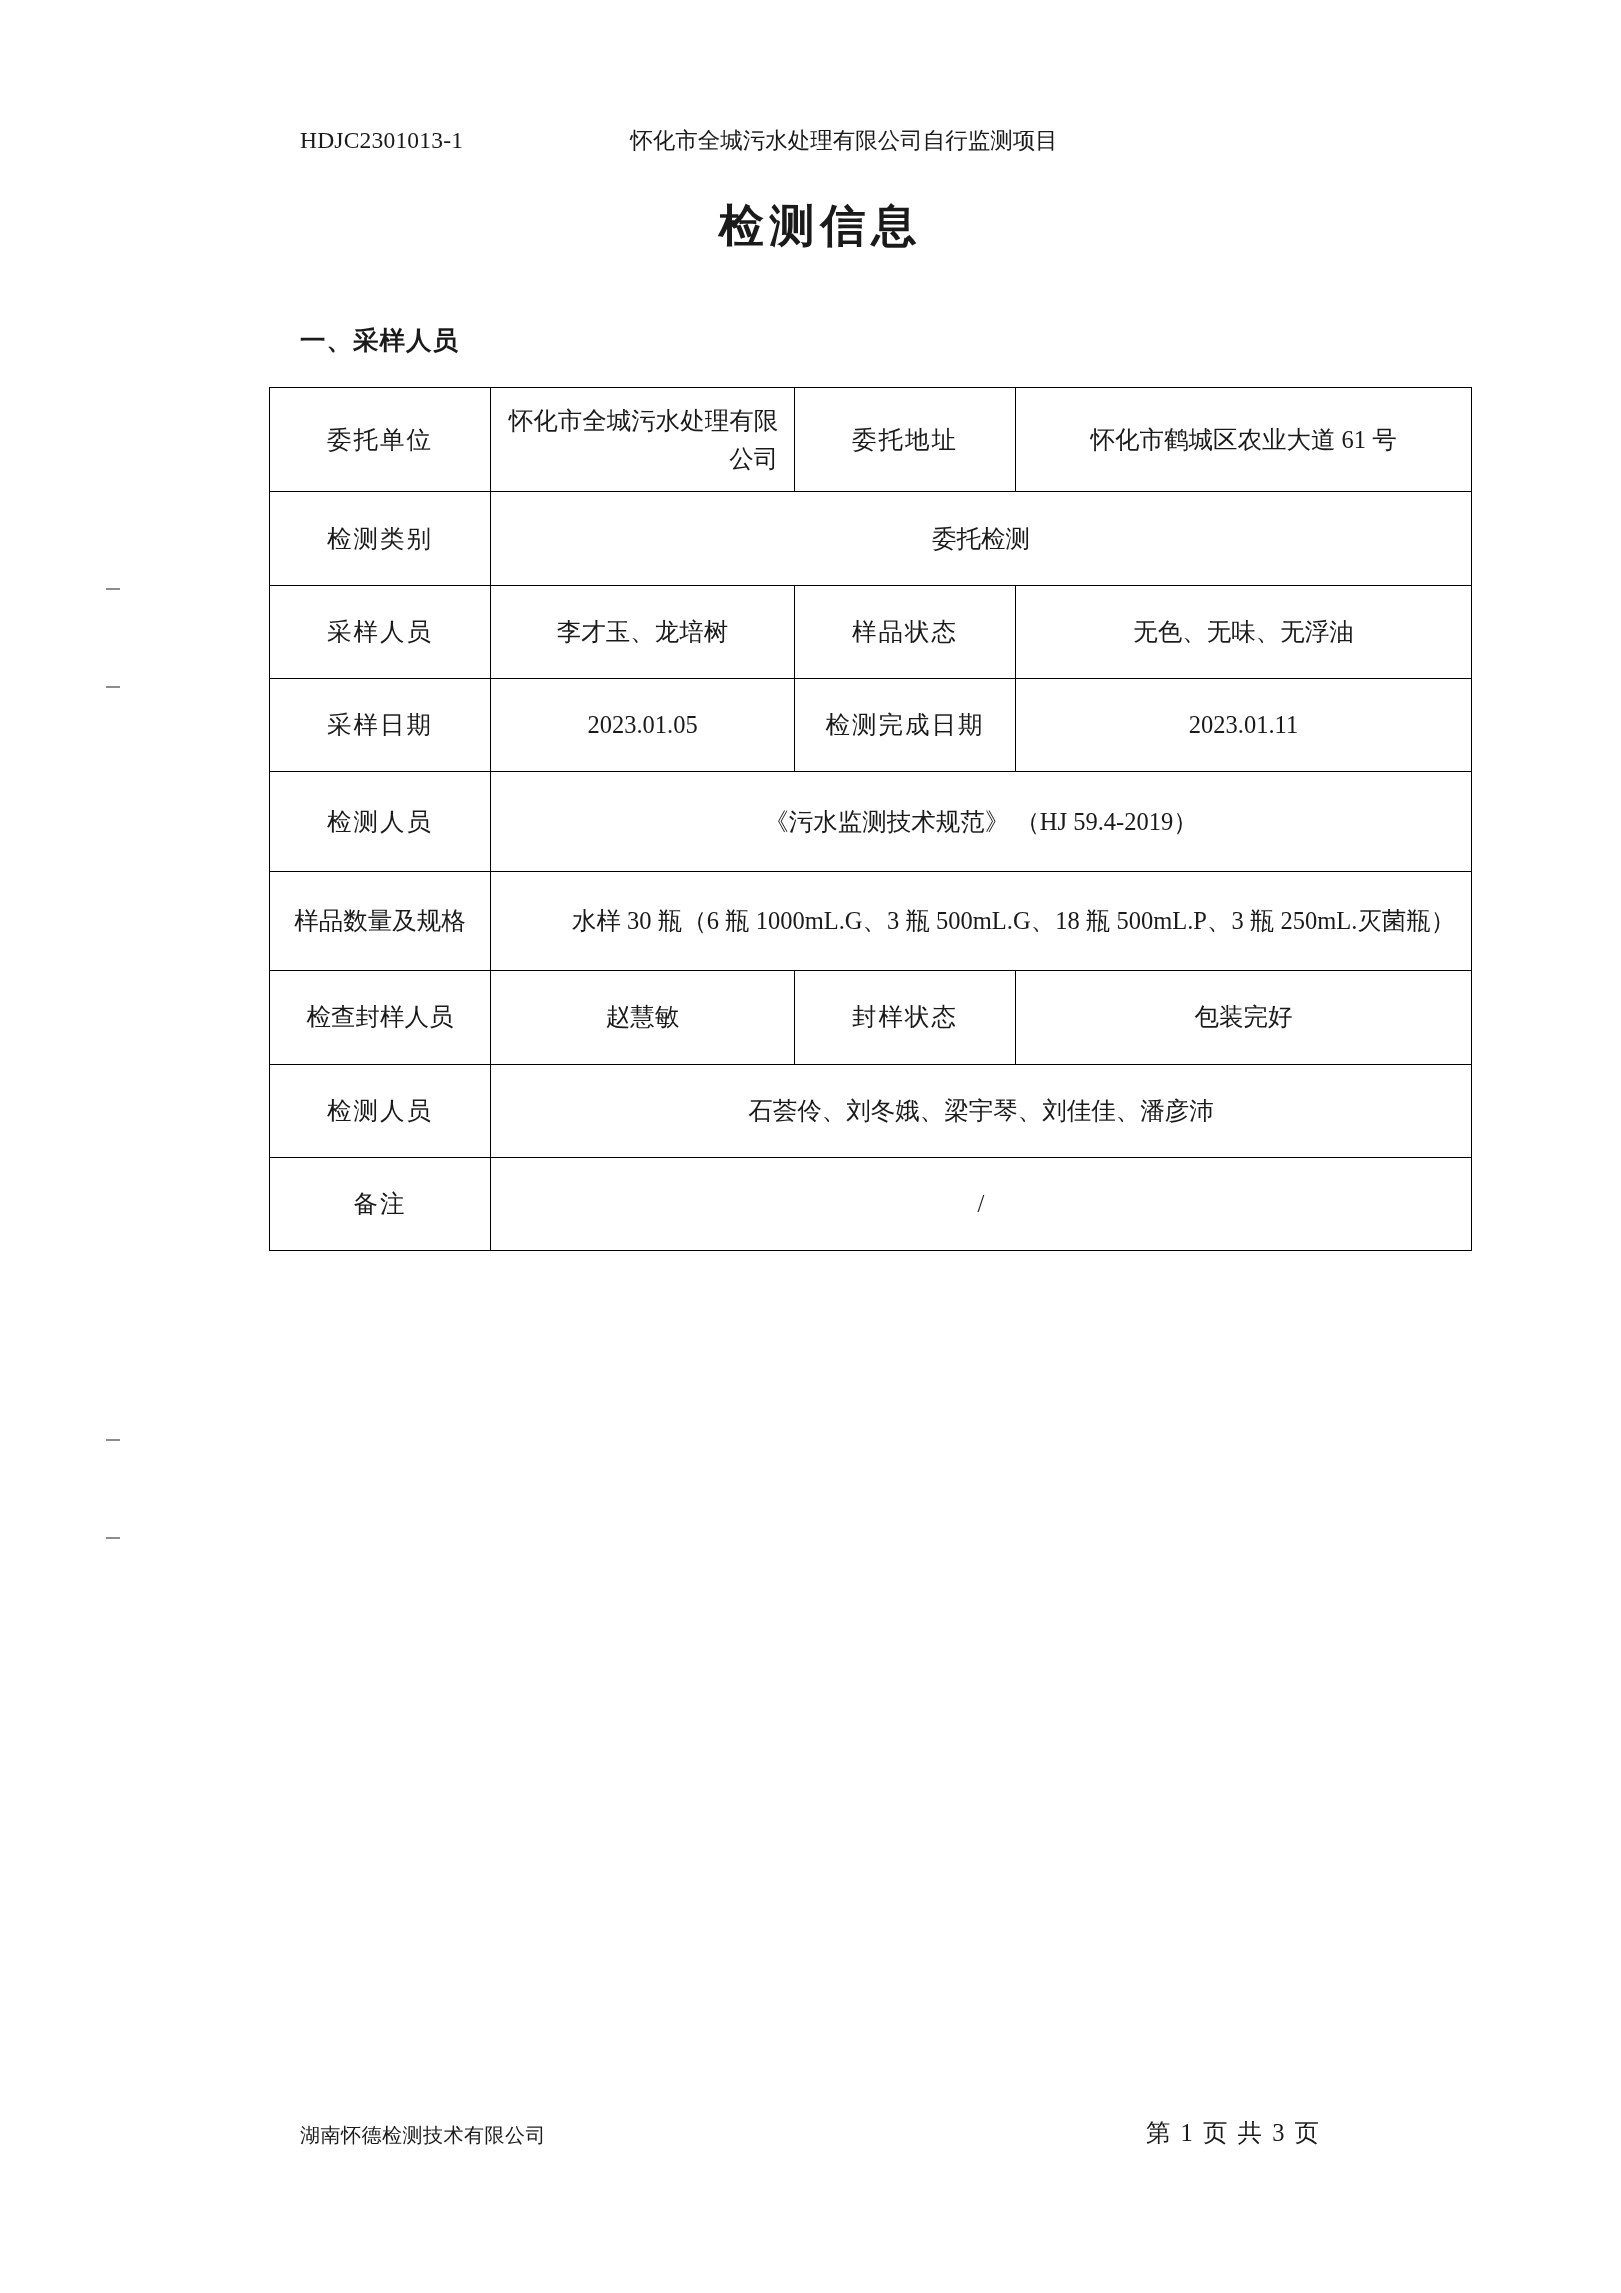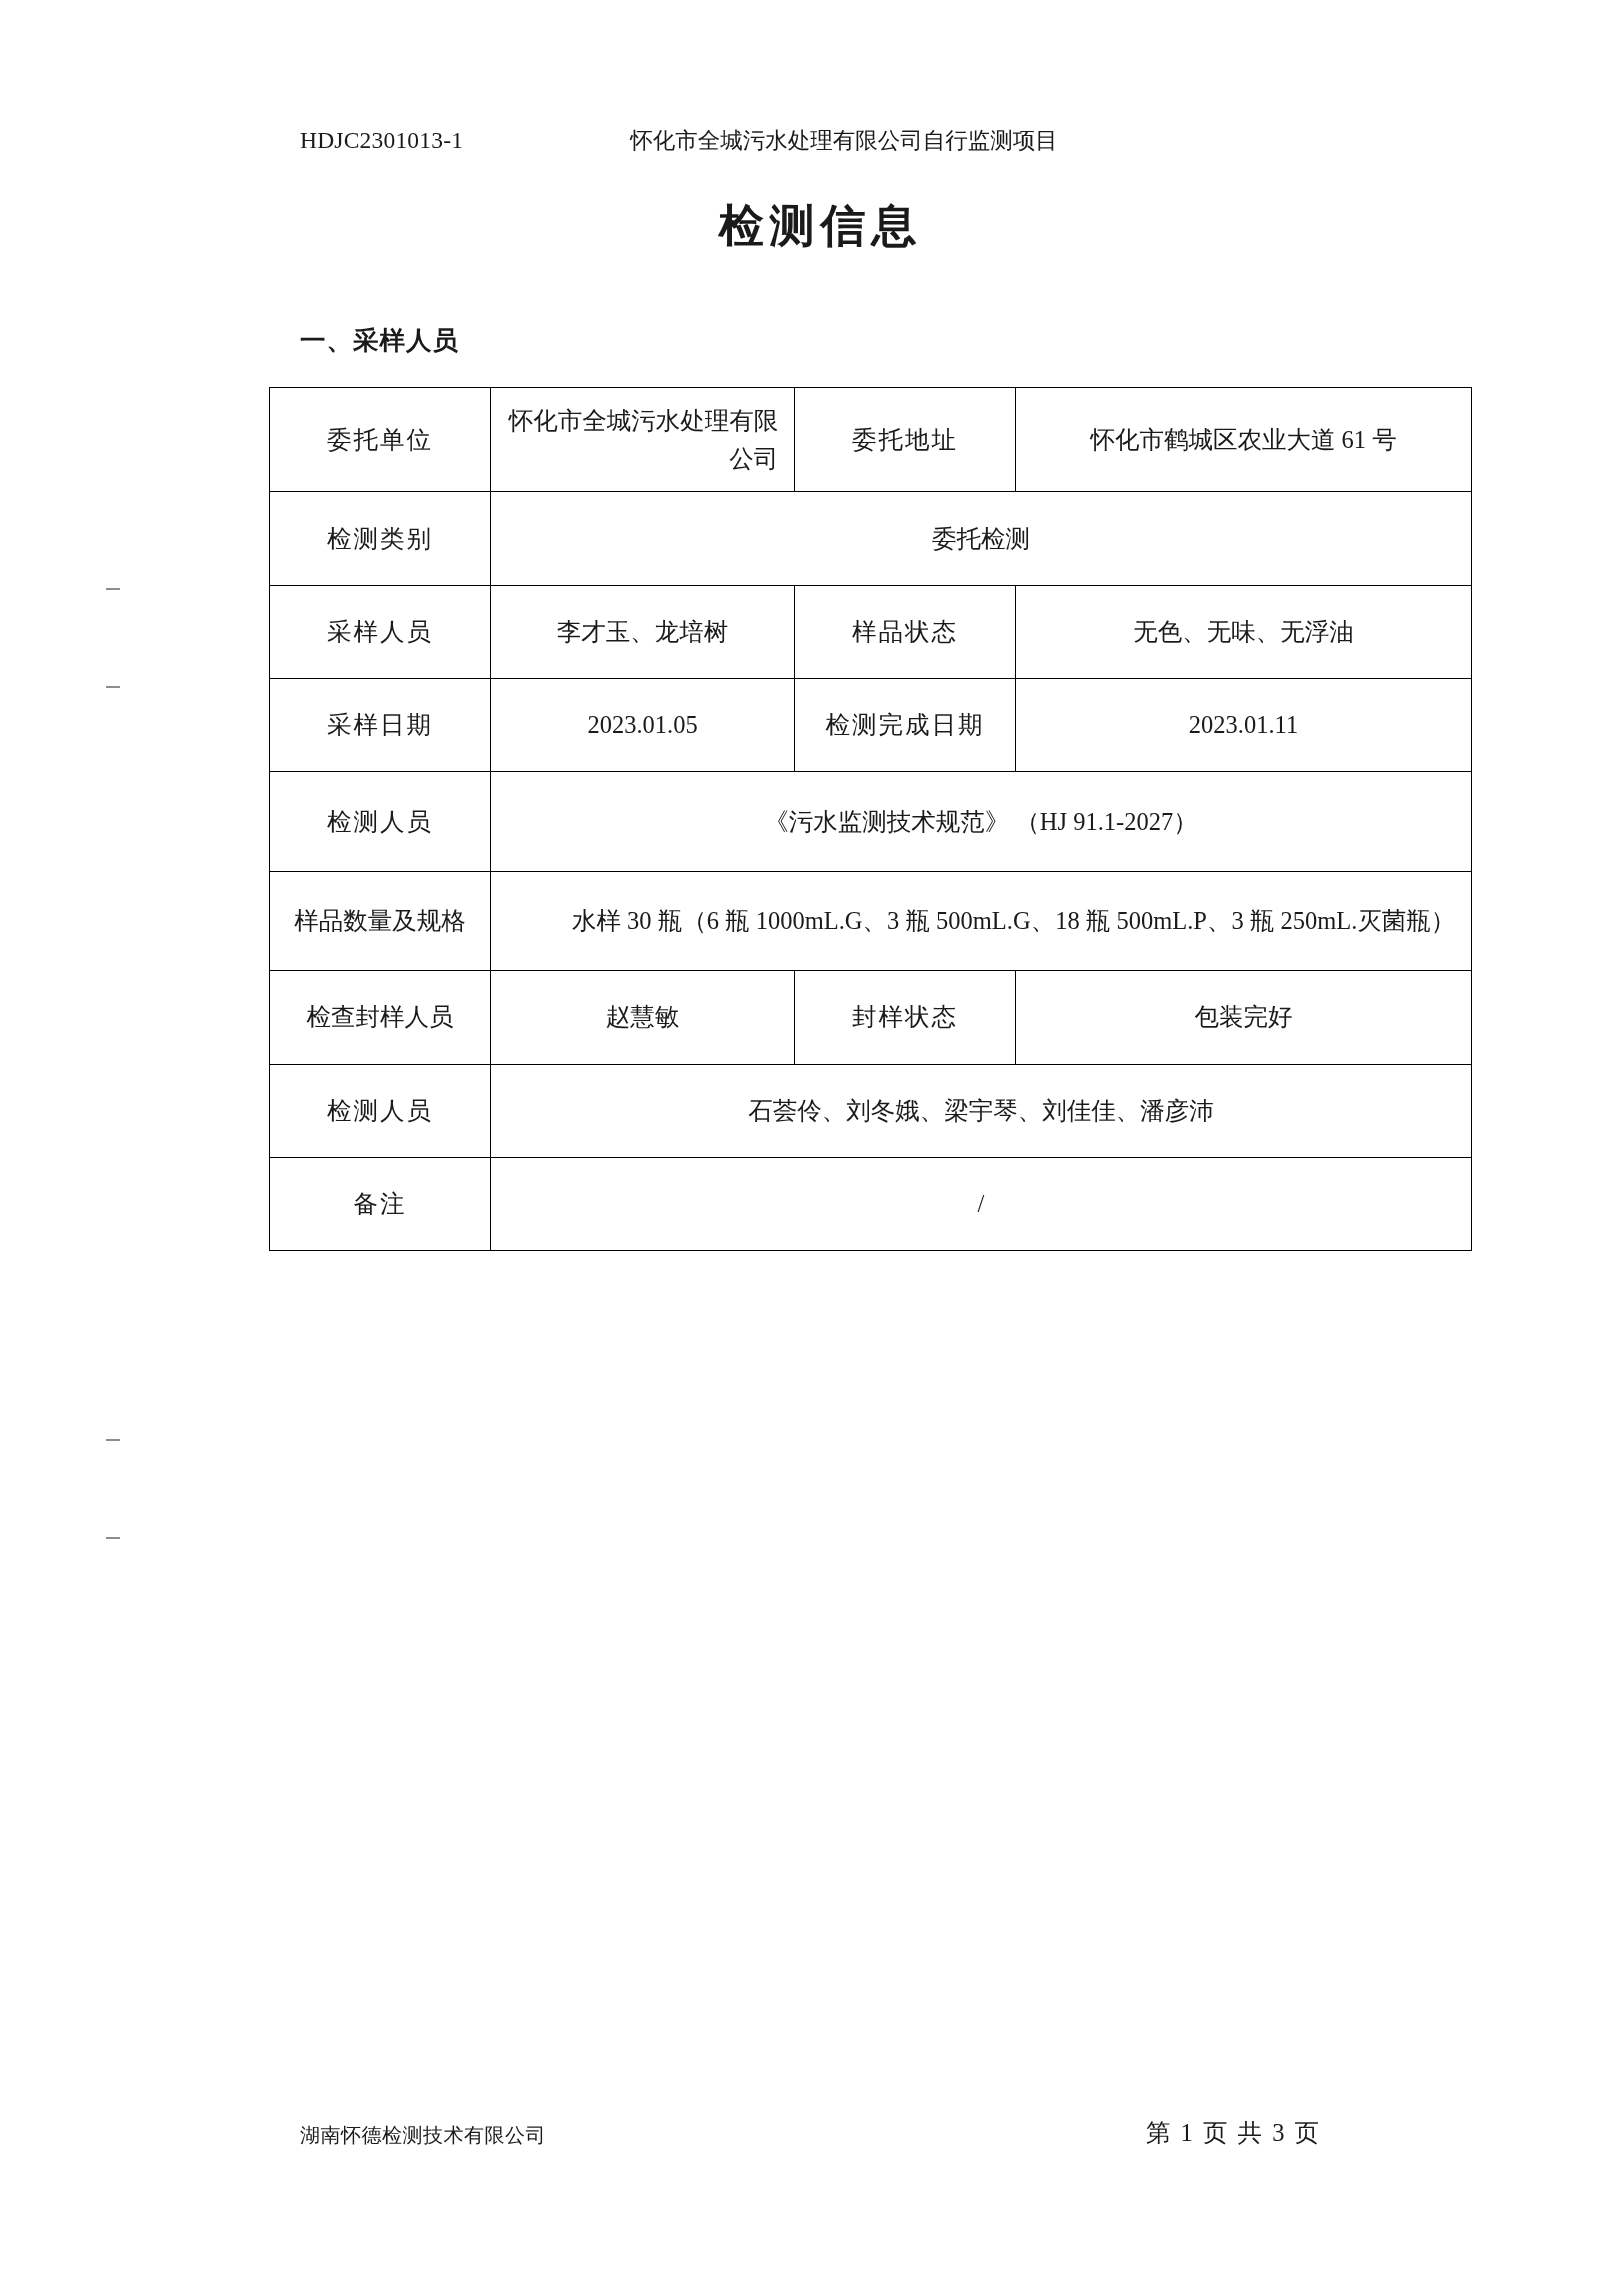--- a/index.html
+++ b/index.html
@@ -207,21 +207,21 @@
         <td class="val-c">无色、无味、无浮油</td>
       </tr>
       <tr class="row-std">
         <td class="lbl">采样日期</td>
         <td class="val-c">2023.01.05</td>
         <td class="mid-lbl">检测完成日期</td>
         <td class="val-c">2023.01.11</td>
       </tr>
       <tr class="row-tall">
         <td class="lbl">检测人员</td>
-        <td class="val-c" colspan="3">《污水监测技术规范》 （HJ 91.1-2027）</td>
+        <td class="val-c" colspan="3">《污水监测技术规范》 （HJ 59.4-2019）</td>
       </tr>
       <tr class="row-tall">
         <td class="lbl-wide">样品数量及规格</td>
         <td class="val-l" colspan="3">水样 30 瓶（6 瓶 1000mL.G、3 瓶 500mL.G、18 瓶 500mL.P、3 瓶 250mL.灭菌瓶）</td>
       </tr>
       <tr class="row-std">
         <td class="lbl-wide">检查封样人员</td>
         <td class="val-c">赵慧敏</td>
         <td class="mid-lbl">封样状态</td>
         <td class="val-c">包装完好</td>

